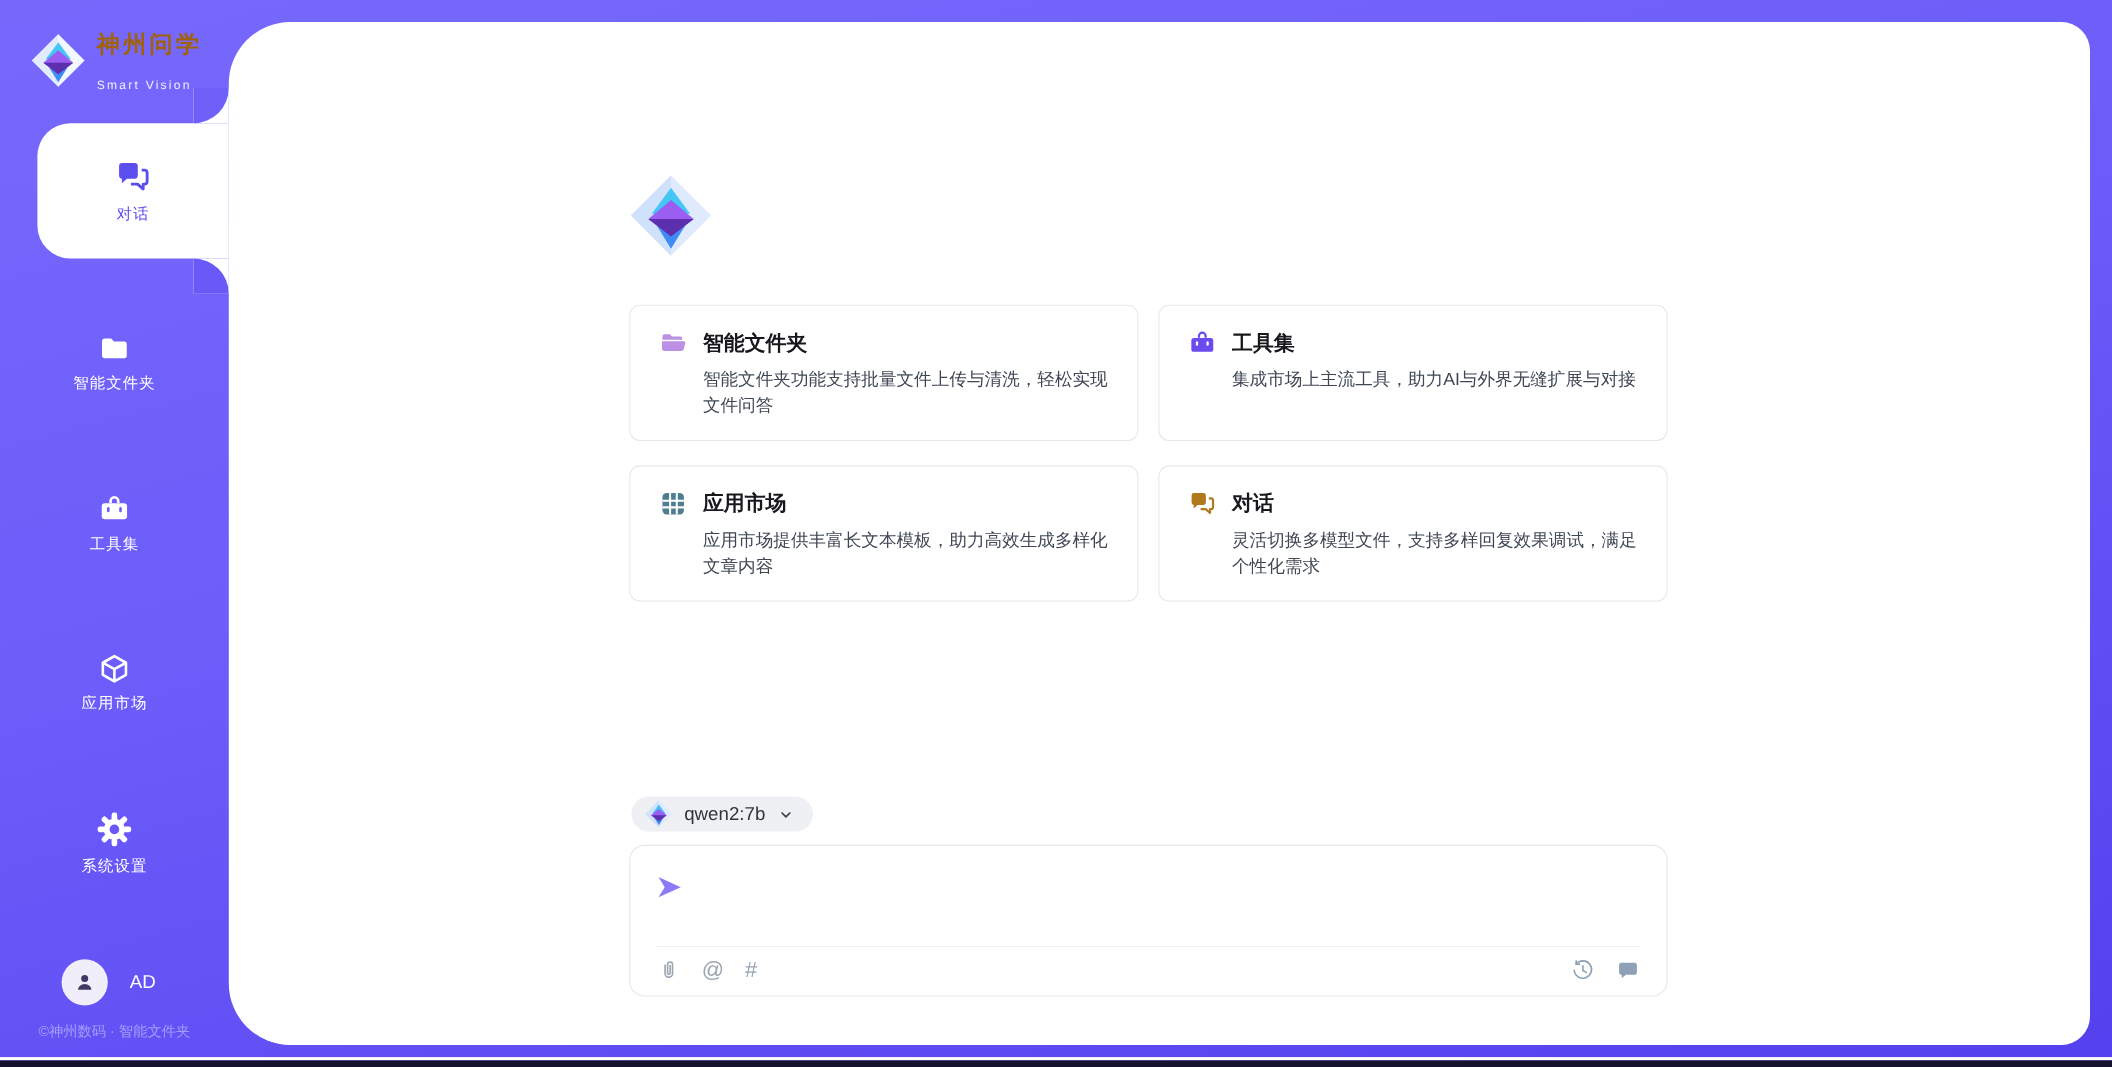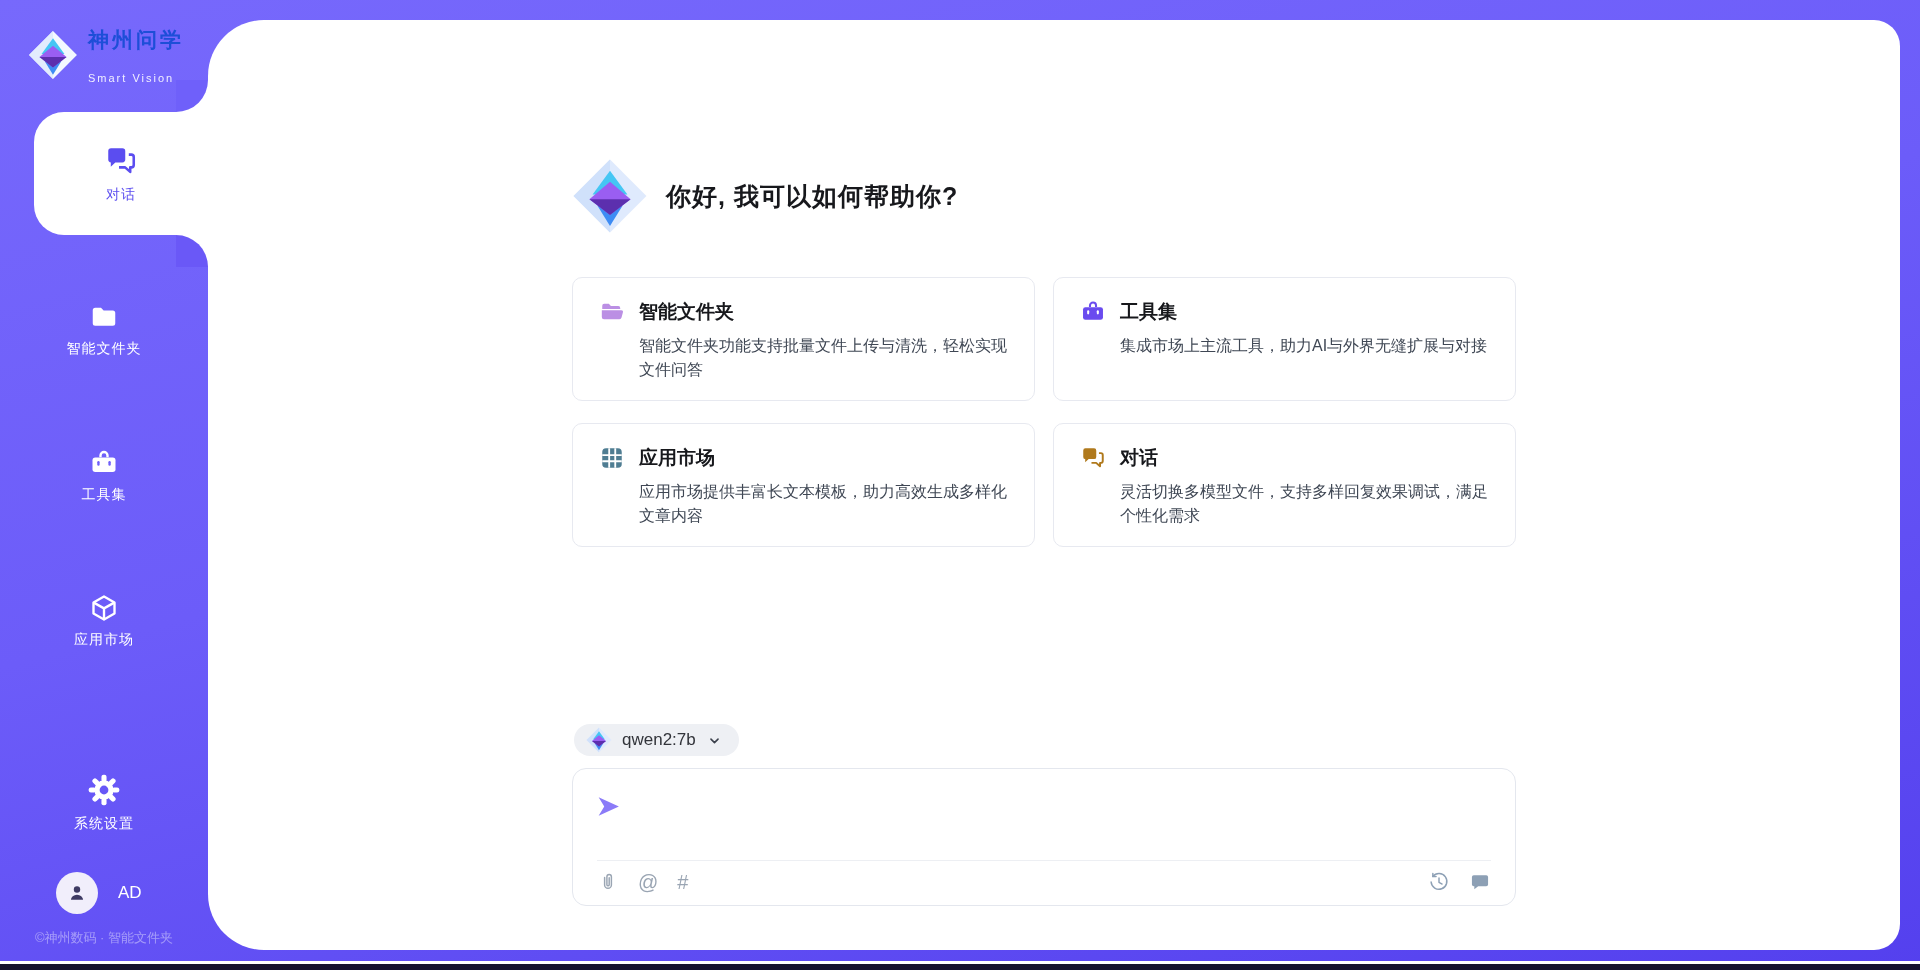--- a/index.html
+++ b/index.html
@@ -14,33 +14,33 @@
   .panel {
     position:absolute; left:208px; top:20px; width:1692px; height:930px;
     background:#ffffff; border-radius:56px 26px 26px 56px;
   }
 
   
   .sidebar { position:absolute; left:0; top:0; width:208px; height:970px; }
 
   .logo { position:absolute; left:28px; top:26px; display:flex; align-items:center; gap:10px; }
   .logo svg { width:50px; height:50px; }
-  .logo-name { color:#1d4ed8; font-size:21px; font-weight:bold; letter-spacing:3px; }
+  .logo-name { color:#a16207; font-size:21px; font-weight:bold; letter-spacing:3px; }
   .logo-sub  { color:#f1efff; font-size:11px; letter-spacing:2px; margin-top:18px; }
 
   .nav-item {
     position:absolute; left:0; width:208px;
     display:flex; flex-direction:column; align-items:center; gap:8px;
     color:#ffffff; font-size:14px; letter-spacing:1px; cursor:pointer;
   }
   .nav-item svg { width:30px; height:30px; }
   .nav-item.n2 { top:302px; }
   .nav-item.n3 { top:448px; }
   .nav-item.n4 { top:593px; }
-  .nav-item.n5 { top:773px; }
+  .nav-item.n5 { top:737px; }
   .nav-item.n5 svg { width:34px; height:34px; }
 
   .tab {
     position:absolute; left:34px; top:112px; width:174px; height:123px;
     background:#ffffff; border-radius:30px 0 0 30px;
     display:flex; flex-direction:column; align-items:center; justify-content:center; gap:8px;
     color:#5b4df0; font-size:14px; letter-spacing:1px; cursor:pointer;
   }
   .tab svg { width:34px; height:34px; }
   .fillet { position:absolute; right:0; width:32px; height:32px; background:#ffffff; }
@@ -216,21 +216,20 @@
 
   <div class="hero">
     <svg viewBox="0 0 48 48">
       <polygon points="24,1 47,24 24,47 1,24" fill="#dfeafd"></polygon>
       <polygon points="24,1 1,24 24,47" fill="#d0e1fb"></polygon>
       <polygon points="24,8 35,23 13,23" fill="#45c6f4"></polygon>
       <polygon points="16,30 32,30 24,43" fill="#3e8cf4"></polygon>
       <polygon points="24,15 37,26 24,36 11,26" fill="#9a5ef2"></polygon>
       <polygon points="11,26 37,26 24,36" fill="#5c2fae"></polygon>
     </svg>
-    <h1 class="greeting">你好, 我可以如何帮助你?</h1>
   </div>
 
   <div class="cards">
 
     <div class="card">
       <div class="card-head">
         <svg class="ic-folder" viewBox="0 0 24 24" fill="currentColor">
           <path d="M3 6.2A1.8 1.8 0 0 1 4.8 4.4h4.3l1.9 2h6.8a1.8 1.8 0 0 1 1.8 1.8v1H3Z"></path>
           <path d="M2.6 10.4h17.9a1.6 1.6 0 0 1 1.55 2l-1.25 4.7a2 2 0 0 1-1.93 1.5H4.6a2 2 0 0 1-2-2Z"></path>
         </svg>

